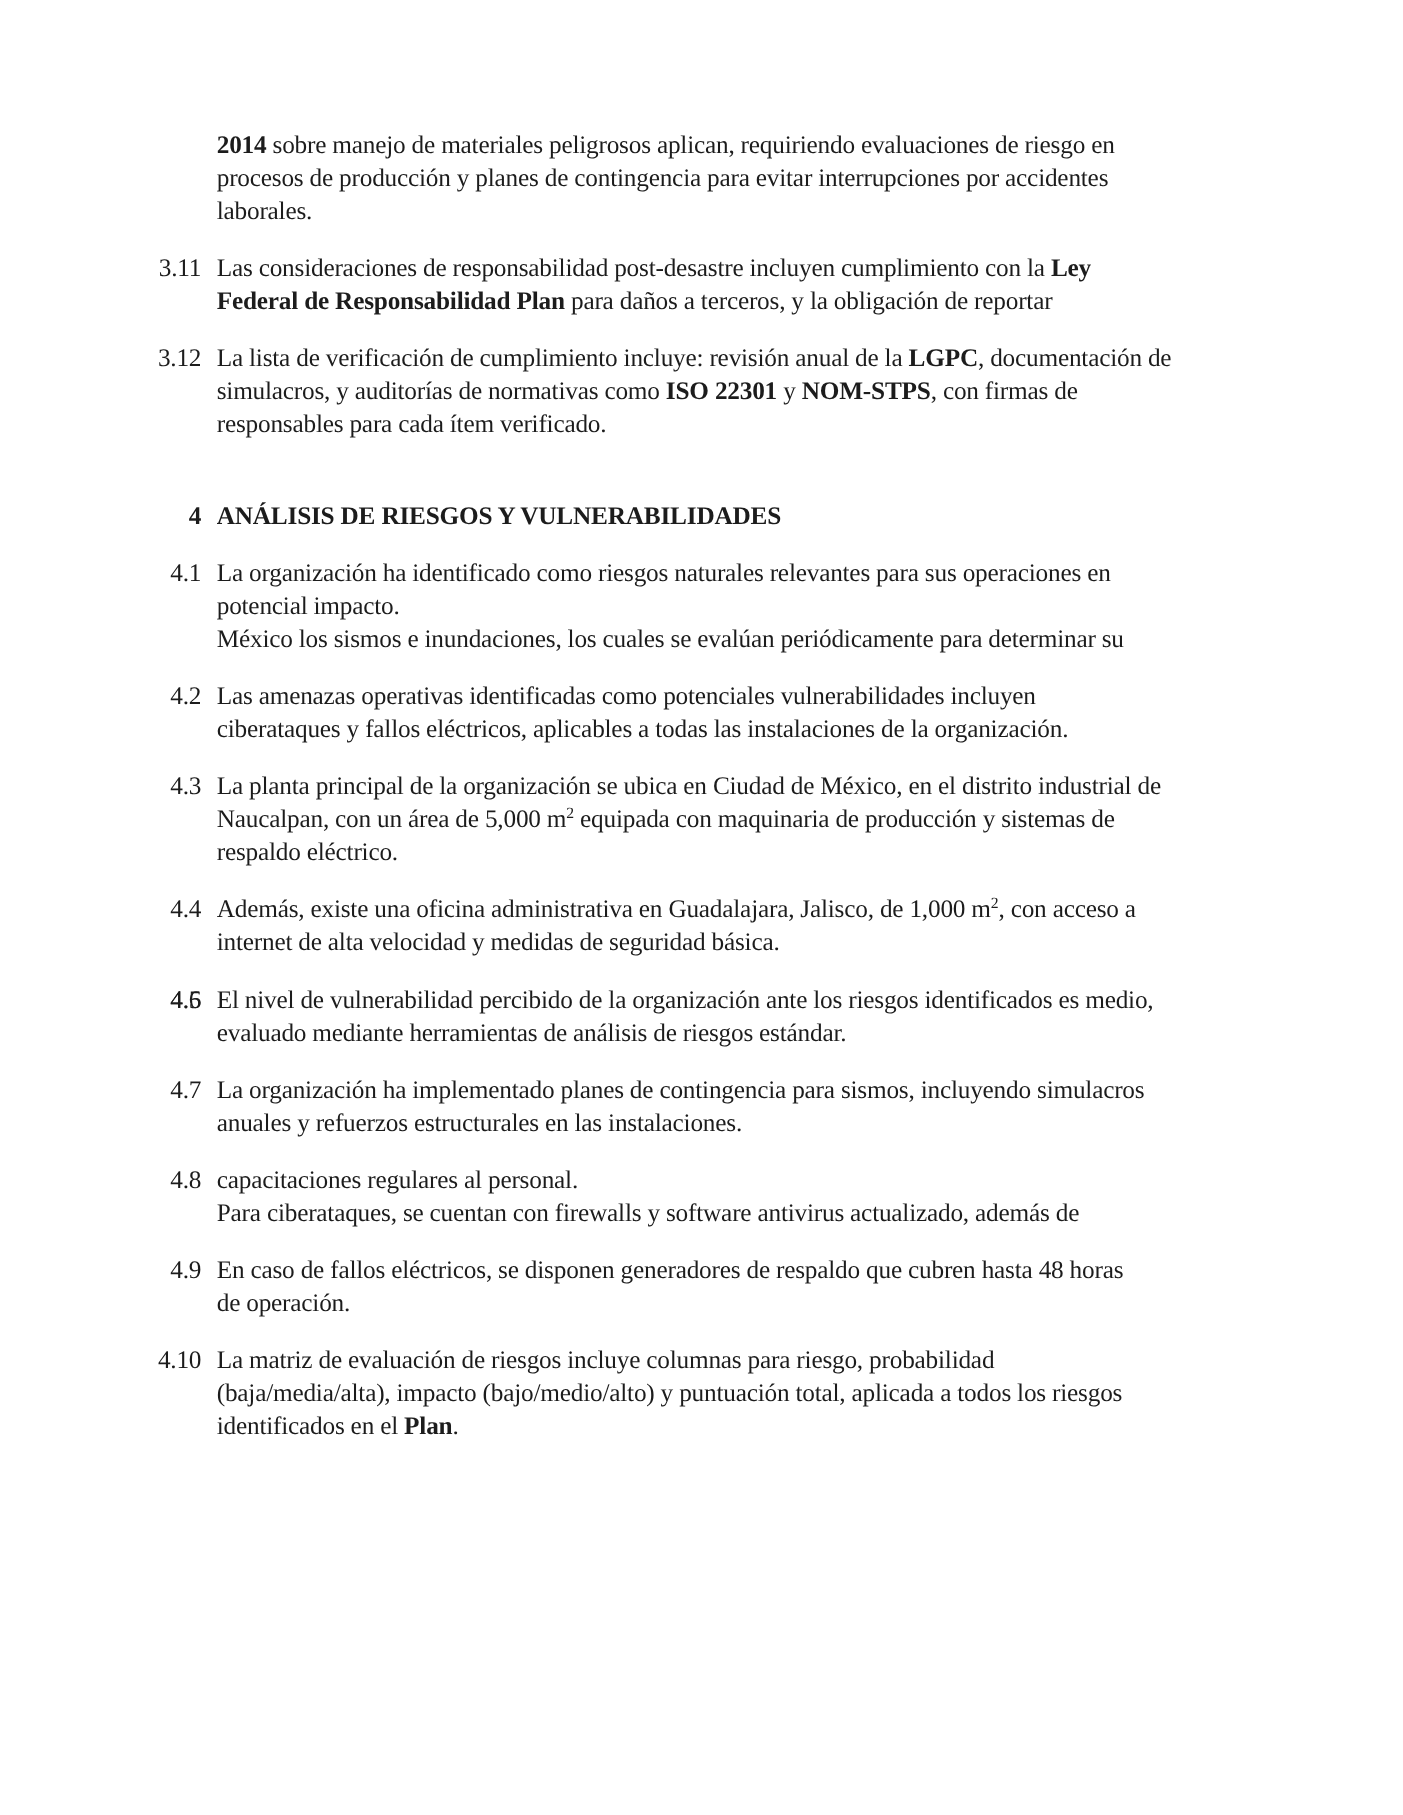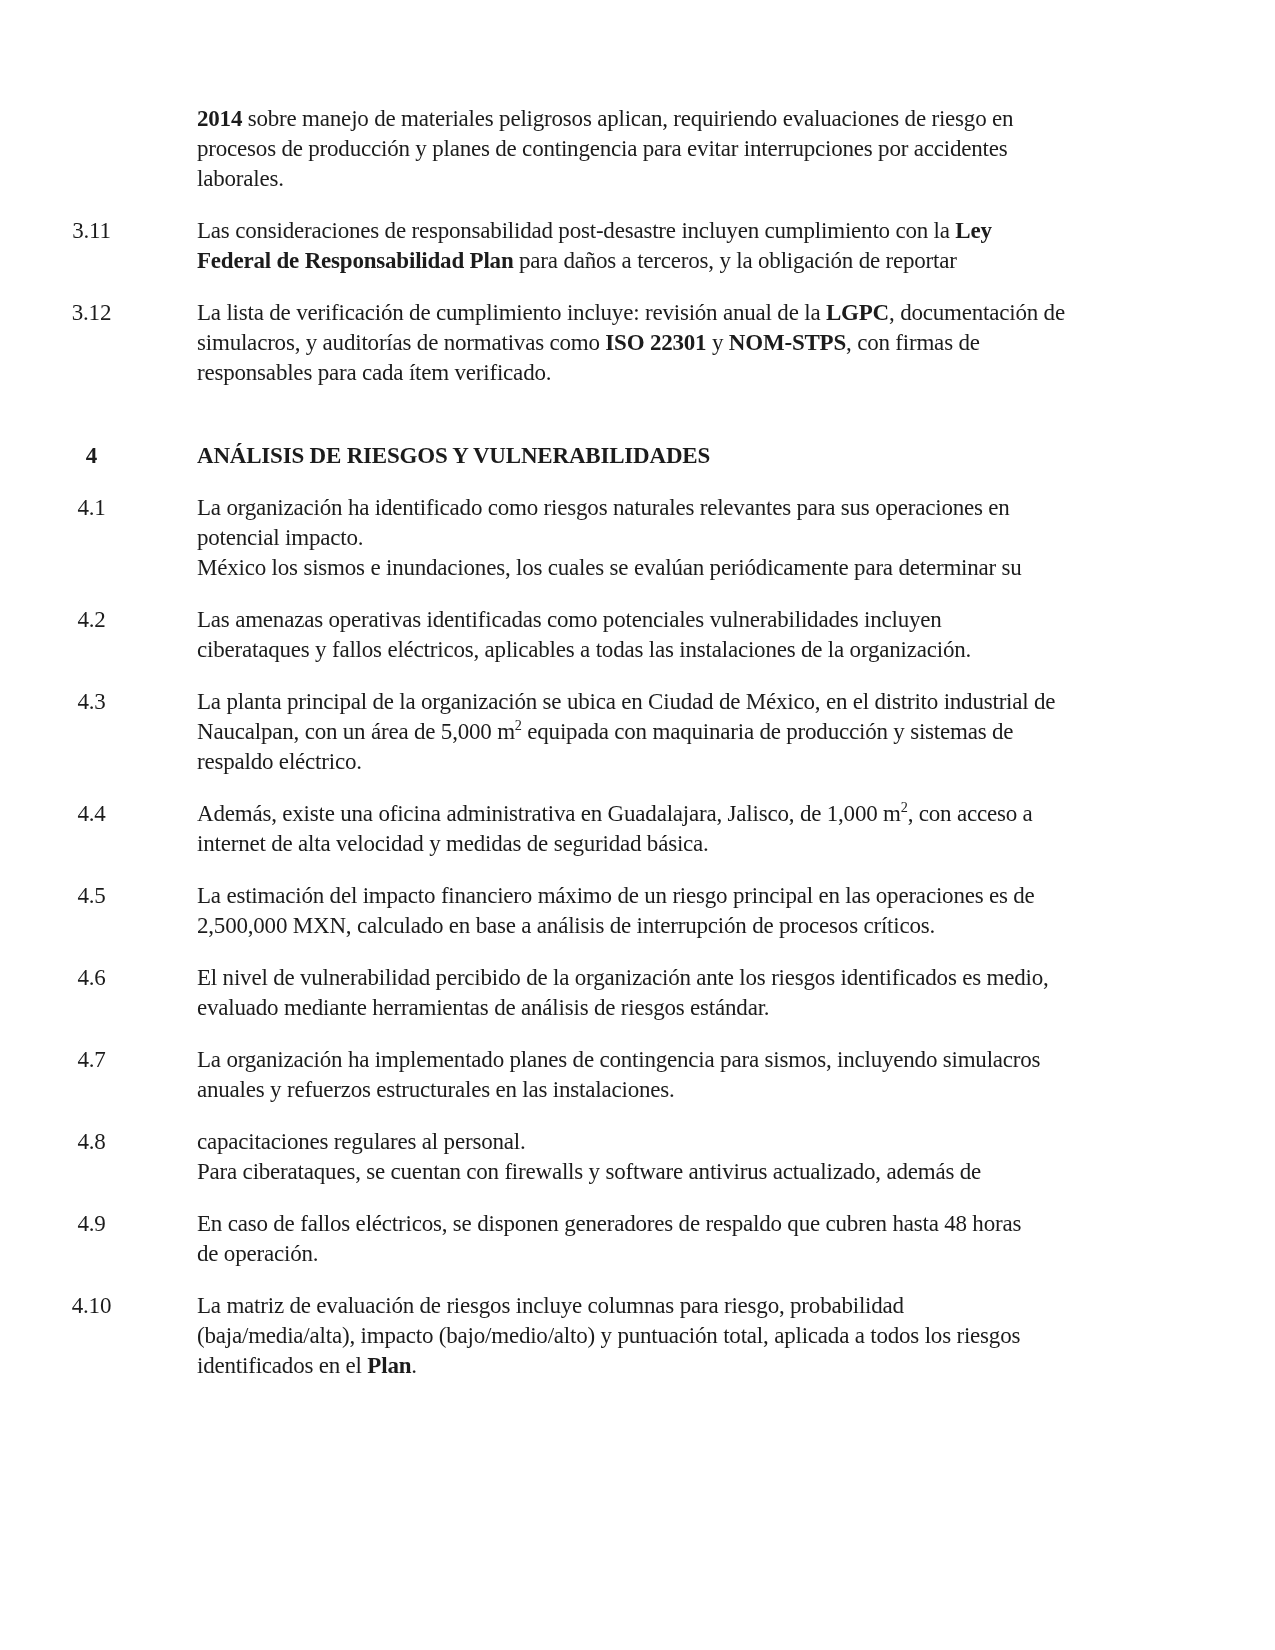--- a/index.html
+++ b/index.html
@@ -11,33 +11,33 @@
     overflow: hidden;
     font-family: "Liberation Serif", serif;
     font-size: 23px;
     line-height: 30px;
     letter-spacing: -0.2px;
     color: #1c1c1c;
   }
   .doc-body {
     position: absolute;
     left: 0;
-    top: 104px;
+    top: 117px;
     width: 100%;
   }
   .item {
     position: relative;
     margin-bottom: 22px;
   }
   .item .num {
     position: absolute;
     left: 0;
     top: 0;
     width: 183px;
-    text-align: center;
+    text-align: right;
   }
   .item .txt {
     margin-left: 197px;
     margin-right: 60px;
   }
   .line {
     display: block;
     white-space: nowrap;
   }
   .b { font-weight: bold; }
@@ -111,24 +111,20 @@
       </div>
       <div class="item">
         <div class="num">4.4</div>
         <div class="txt">
           <div class="line"><span>Además, existe una oficina administrativa en Guadalajara, Jalisco, de 1,000 m</span><sup>2</sup><span>, con acceso a</span></div>
           <div class="line"><span>internet de alta velocidad y medidas de seguridad básica.</span></div>
         </div>
       </div>
       <div class="item">
         <div class="num">4.5</div>
-        <div class="txt">
-          <div class="line"><span>La estimación del impacto financiero máximo de un riesgo principal en las operaciones es de</span></div>
-          <div class="line"><span>2,500,000 MXN, calculado en base a análisis de interrupción de procesos críticos.</span></div>
-        </div>
       </div>
       <div class="item">
         <div class="num">4.6</div>
         <div class="txt">
           <div class="line"><span>El nivel de vulnerabilidad percibido de la organización ante los riesgos identificados es medio,</span></div>
           <div class="line"><span>evaluado mediante herramientas de análisis de riesgos estándar.</span></div>
         </div>
       </div>
       <div class="item">
         <div class="num">4.7</div>

